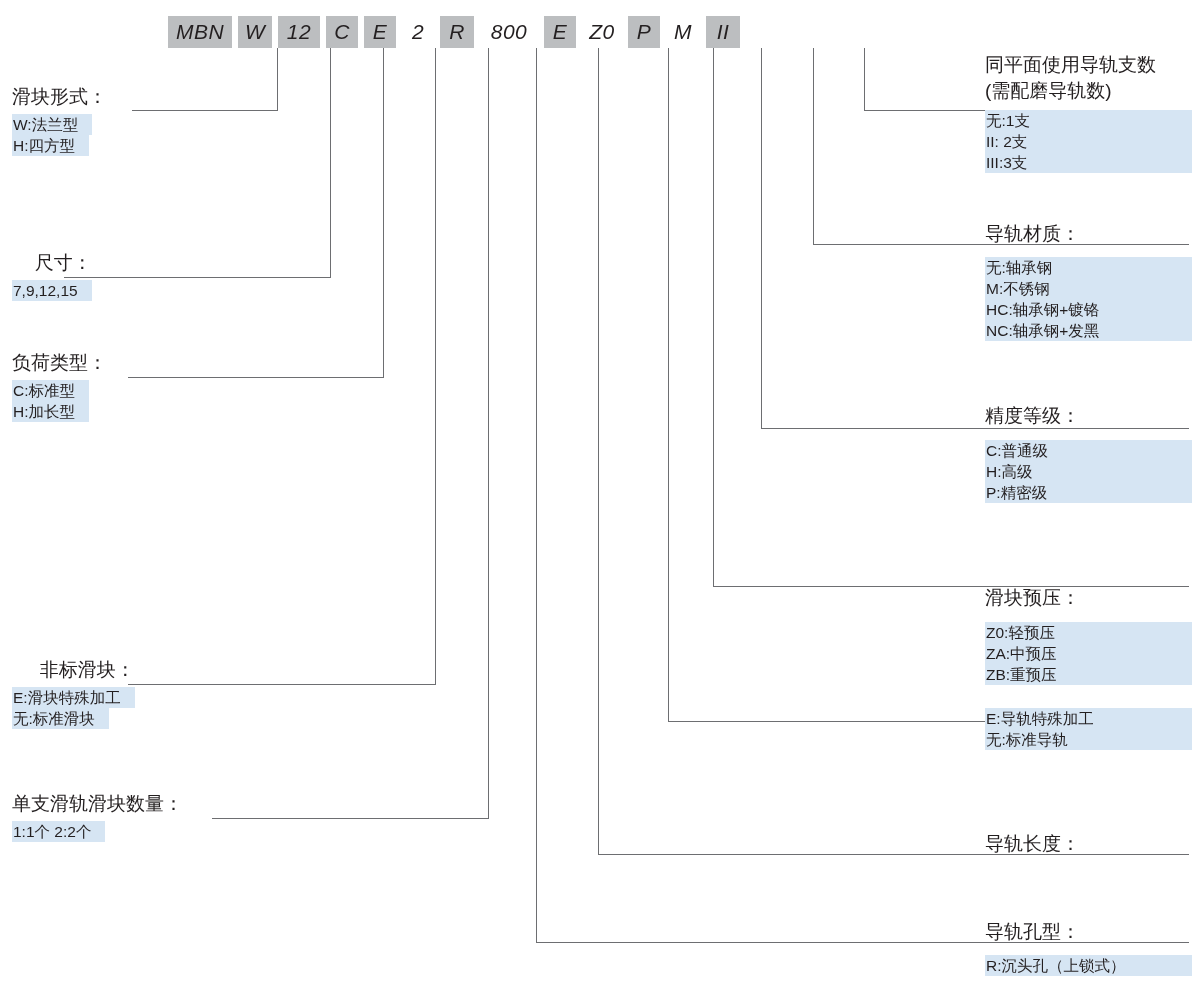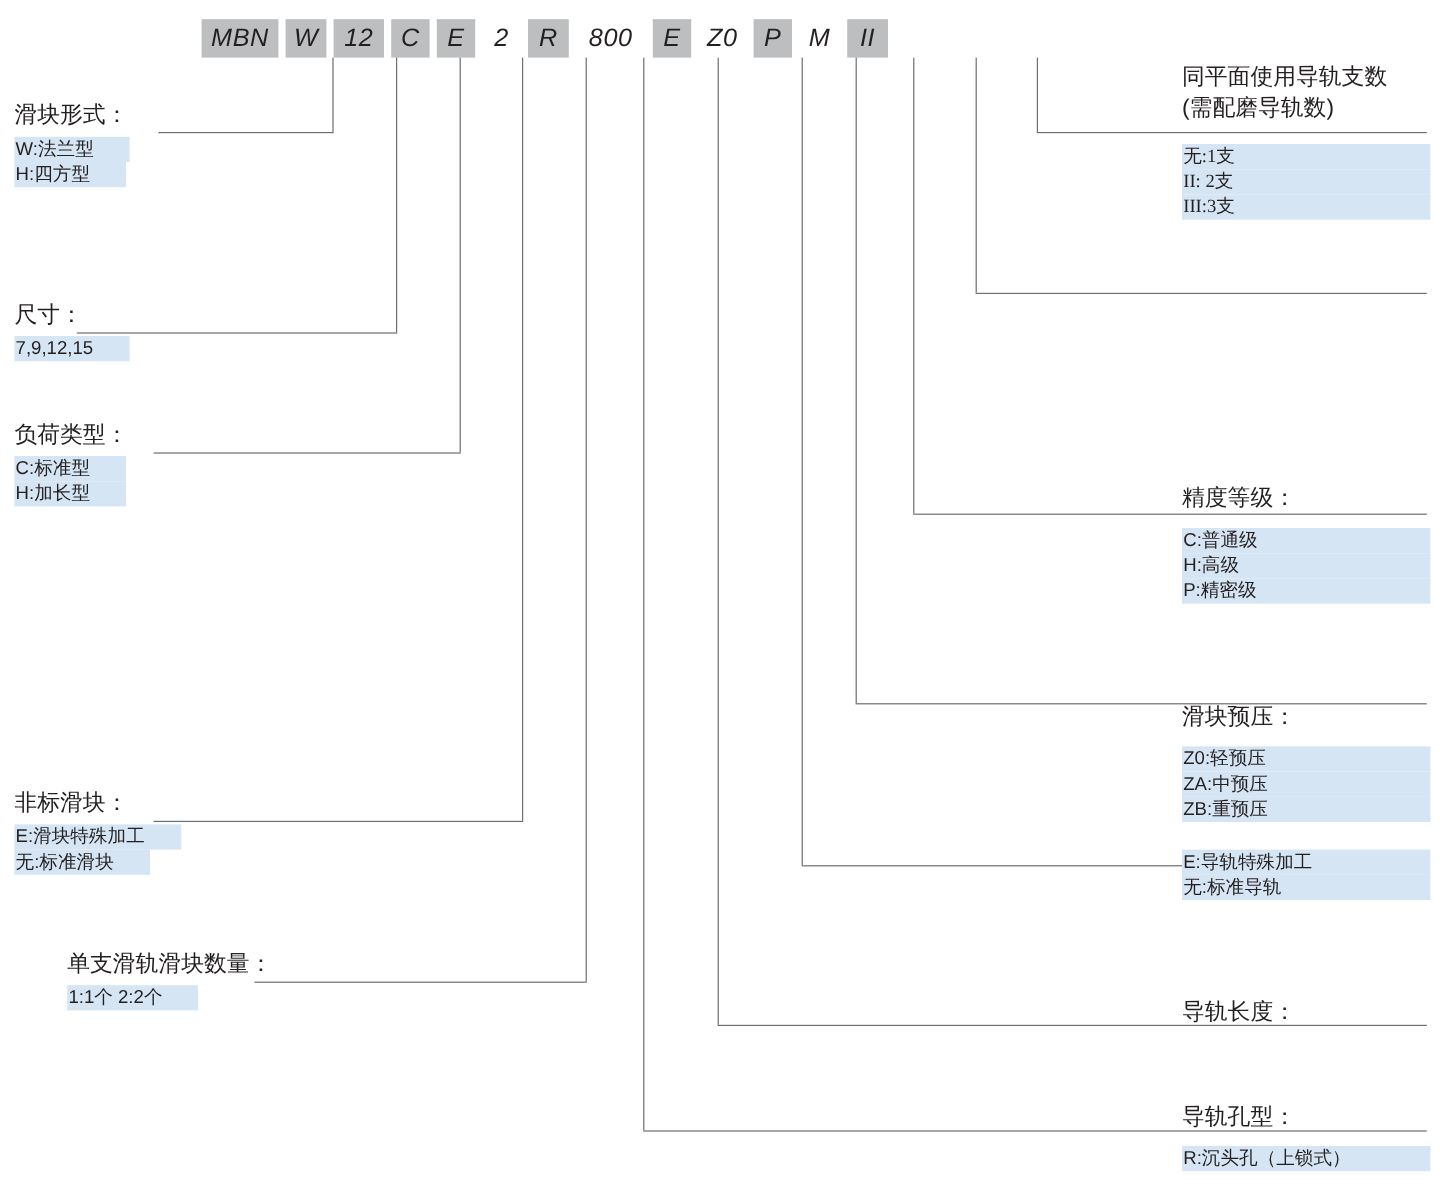--- a/index.html
+++ b/index.html
@@ -48,34 +48,35 @@
 
   
   .grp {
     position: absolute;
   }
   .grp .title {
     font-size: 19px;
     line-height: 26px;
     white-space: nowrap;
     color: #231f20;
+    text-align: right;
   }
   .opts {
     margin-top: 4px;
   }
   .opt {
     background: #d6e5f3;
     font-size: 15.5px;
     line-height: 21px;
     color: #231f20;
     white-space: nowrap;
     display: table;
     padding: 0 3px 0 1px;
   }
-  .opt.wide { padding-right: 30px; }
+  .opt.wide { padding-right: 14px; }
 
   .grp.right .title { text-align: left; }
 
   
   .ln {
     position: absolute;
     background: #6d6e71;
   }
   .h { height: 1px; }
   .v { width: 1px; }
@@ -161,37 +162,46 @@
   </div>
 
   <div class="grp" style="left:12px; top:657px;">
     <div class="title">非标滑块：</div>
     <div class="opts">
       <div class="opt wide">E:滑块特殊加工</div>
       <div class="opt wide">无:标准滑块</div>
     </div>
   </div>
 
-  <div class="grp" style="left:12px; top:791px;margin-left:44px;">
+  <div class="grp" style="left:12px; top:791px;">
     <div class="title">单支滑轨滑块数量：</div>
     <div class="opts">
       <div class="opt wide">1:1个    2:2个</div>
     </div>
   </div>
 
   <div class="grp right" style="left:985px; top:52px;">
     <div class="title">同平面使用导轨支数</div>
     <div class="title">(需配磨导轨数)</div>
-    <div class="opts" style="margin-top:16px;font-family:Liberation Serif, serif;">
+    <div class="opts" style="margin-top:6px;">
       <div class="opt" style="width:203px">无:1支</div>
       <div class="opt" style="width:203px">II: 2支</div>
       <div class="opt" style="width:203px">III:3支</div>
     </div>
   </div>
 
+  <div class="grp right" style="left:985px; top:221px;">
+    <div class="title">导轨材质：</div>
+    <div class="opts" style="margin-top:10px;">
+      <div class="opt" style="width:203px">无:轴承钢</div>
+      <div class="opt" style="width:203px">M:不锈钢</div>
+      <div class="opt" style="width:203px">HC:轴承钢+镀铬</div>
+      <div class="opt" style="width:203px">NC:轴承钢+发黑</div>
+    </div>
+  </div>
 
   <div class="grp right" style="left:985px; top:403px;">
     <div class="title">精度等级：</div>
     <div class="opts" style="margin-top:11px;">
       <div class="opt" style="width:203px">C:普通级</div>
       <div class="opt" style="width:203px">H:高级</div>
       <div class="opt" style="width:203px">P:精密级</div>
     </div>
   </div>
 

